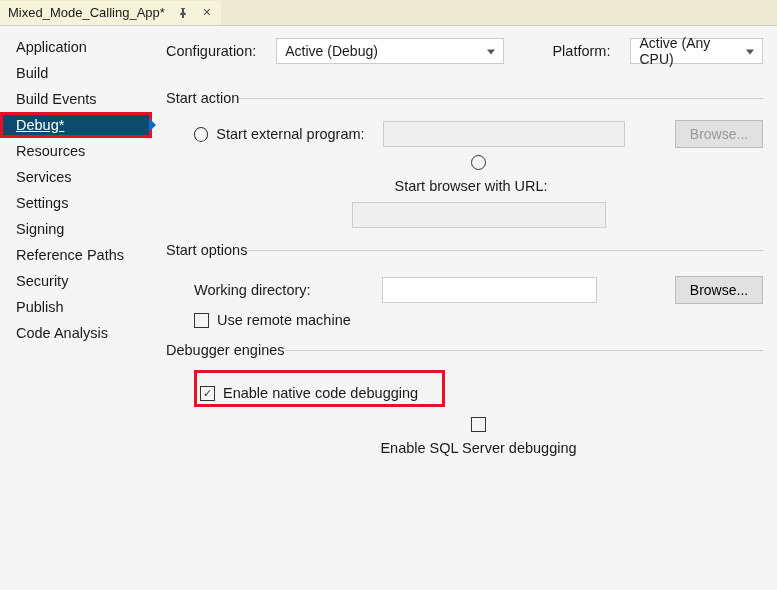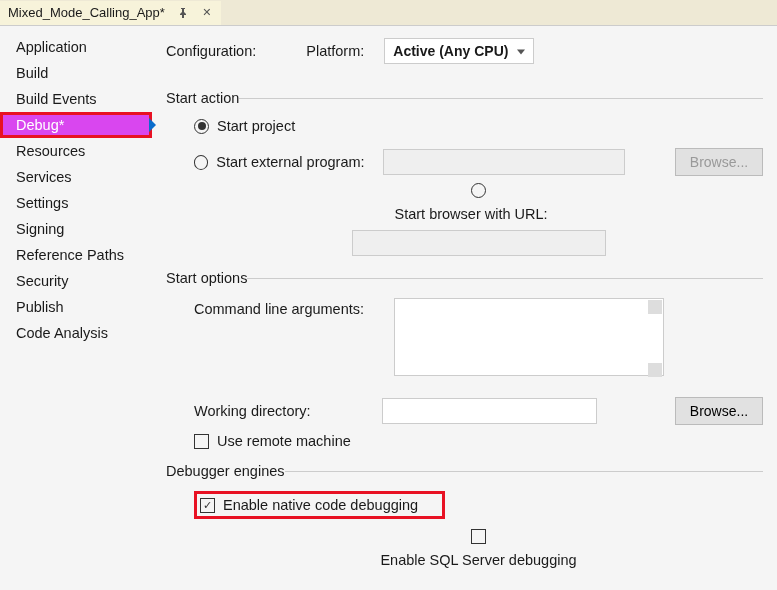--- a/index.html
+++ b/index.html
@@ -5,45 +5,45 @@
   * { box-sizing: border-box; font-family: "Segoe UI", Arial, sans-serif; }
   body { margin: 0; background: #f5f5f5; font-size: 14px; color: #1a1a1a; }
   .window { width: 777px; height: 590px; background: #f5f5f5; position: relative; }
   .tab-bar { height: 26px; background: #eee9d5; display: flex; align-items: center; border-bottom: 1px solid #ccc; }
   .tab { background: #f7f3da; height: 24px; display: flex; align-items: center; padding: 0 8px; gap: 12px; }
   .tab-title { font-size: 13px; }
   .pin-icon, .close-icon { width: 12px; height: 12px; display: inline-flex; align-items: center; justify-content: center; font-size: 11px; color: #555; cursor: pointer; }
   .body { display: flex; height: calc(100% - 26px); }
   .sidebar { width: 152px; background: #f5f5f5; padding-top: 8px; }
   .sidebar-item { padding: 5px 10px 5px 16px; font-size: 14.5px; cursor: pointer; }
-  .sidebar-item.selected { background: #d946ef; color: #fff; position: relative; border: 3px solid #e81123; padding: 2px 7px 2px 13px; }
+  .sidebar-item.selected { background: #0c4a6e; color: #fff; position: relative; border: 3px solid #e81123; padding: 2px 7px 2px 13px; text-decoration: underline; }
   .sidebar-item.selected::after { content: ""; position: absolute; right: -7px; top: 50%; transform: translateY(-50%); border-left: 7px solid #0a6ccc; border-top: 7px solid transparent; border-bottom: 7px solid transparent; }
   .main { flex: 1; padding: 12px 14px; overflow: hidden; }
   .config-row { display: flex; align-items: center; gap: 20px; margin-bottom: 26px; }
   .config-row label { font-size: 14.5px; }
   .dropdown { border: 1px solid #ccc; background: #fff; height: 26px; padding: 0 24px 0 8px; font-size: 14px; position: relative; display: inline-flex; align-items: center; min-width: 100px; }
   .dropdown::after { content: ""; position: absolute; right: 8px; top: 50%; transform: translateY(-30%); border-left: 4px solid transparent; border-right: 4px solid transparent; border-top: 5px solid #555; }
   .dropdown.config-dd { width: 262px; }
-  .dropdown.platform-dd { width: 150px; font-weight: bold; }
+  .dropdown.platform-dd { width: 150px; }
   .section-header { display: flex; align-items: center; font-size: 14.5px; margin: 14px 0 12px 0; }
   .section-header .line { flex: 1; height: 1px; background: #ccc; }
   .section-body { padding-left: 28px; }
   .radio-row, .check-row { display: flex; align-items: center; gap: 8px; margin: 7px 0; font-size: 14.5px; }
   .radio { width: 15px; height: 15px; border: 1px solid #333; border-radius: 50%; display: inline-flex; align-items: center; justify-content: center; }
   .radio.checked::after { content: ""; width: 8px; height: 8px; background: #333; border-radius: 50%; }
   .check { width: 15px; height: 15px; border: 1px solid #333; display: inline-flex; align-items: center; justify-content: center; font-size: 11px; line-height: 1; }
   .check.checked::after { content: "✓"; color: #333; }
   .text-input { border: 1px solid #ccc; background: #efefef; height: 26px; padding: 0 6px; font-size: 14px; }
   .text-input.enabled { background: #fff; }
   .textarea { border: 1px solid #ccc; background: #fff; resize: none; font-size: 14px; padding: 4px; }
   .btn { border: 1px solid #bbb; background: #e1e1e1; height: 28px; padding: 0 16px; font-size: 14px; display: inline-flex; align-items: center; justify-content: center; cursor: pointer; }
   .btn.disabled { color: #999; cursor: default; }
   .form-row { display: flex; align-items: flex-start; gap: 10px; margin: 8px 0; }
   .form-row .lbl { width: 190px; font-size: 14.5px; padding-top: 3px; }
-  .highlight-box { border: 3px solid #e81123; display: inline-flex; align-items: center; padding: 3px 24px 3px 3px; gap: 8px; }
+  .highlight-box { border: 3px solid #e81123; display: inline-flex; align-items: center; padding: 12px 24px 3px 3px; gap: 8px; }
   .scroll-nub { position: absolute; right: 2px; width: 14px; height: 14px; background: #ddd; }
 </style>
 </head>
 <body>
 
 <div class="window">
 
   <div class="tab-bar">
     <div class="tab">
       <span class="tab-title">Mixed_Mode_Calling_App*</span>
@@ -70,63 +70,54 @@
       <div class="sidebar-item">Reference Paths</div>
       <div class="sidebar-item">Security</div>
       <div class="sidebar-item">Publish</div>
       <div class="sidebar-item">Code Analysis</div>
     </div>
 
     <div class="main">
 
       <div class="config-row">
         <label>Configuration:</label>
+        <div class="dropdown config-dd">
+          <span>Active (Debug)</span>
+        </div>
         <div style="width:10px"></div>
         <label>Platform:</label>
         <div class="dropdown platform-dd">
           <span>Active (Any CPU)</span>
         </div>
       </div>
 
       <div class="section-header">
         <span>Start action</span>
         <div class="line"></div>
       </div>
       <div class="section-body">
-        <div class="radio-row">
-          <span class="radio checked"></span>
-          <span>Start project</span>
-        </div>
         <div class="radio-row" style="margin-top:14px;">
           <span class="radio"></span>
           <span style="width:168px">Start external program:</span>
           <input class="text-input" style="width: 254px;">
           <div style="width:36px"></div>
           <button class="btn disabled" style="width:88px">Browse...</button>
         </div>
         <div class="radio-row" style="flex-direction:column;">
           <span class="radio"></span>
           <span style="width:168px">Start browser with URL:</span>
           <input class="text-input" style="width: 254px;">
         </div>
       </div>
 
       <div class="section-header">
         <span>Start options</span>
         <div class="line"></div>
       </div>
       <div class="section-body">
-        <div class="form-row">
-          <div class="lbl">Command line arguments:</div>
-          <div style="position:relative">
-            <textarea class="textarea" style="width: 270px; height: 78px;"></textarea>
-            <div class="scroll-nub" style="top:2px"></div>
-            <div class="scroll-nub" style="bottom:2px"></div>
-          </div>
-        </div>
         <div class="form-row" style="align-items:center;margin-top:18px;gap:30px;">
           <div class="lbl" style="padding-top:0">Working directory:</div>
           <input class="text-input enabled" style="width: 254px;">
           <div style="width:22px"></div>
           <button class="btn" style="width:88px">Browse...</button>
         </div>
         <div class="check-row">
           <span class="check"></span>
           <span>Use remote machine</span>
         </div>

